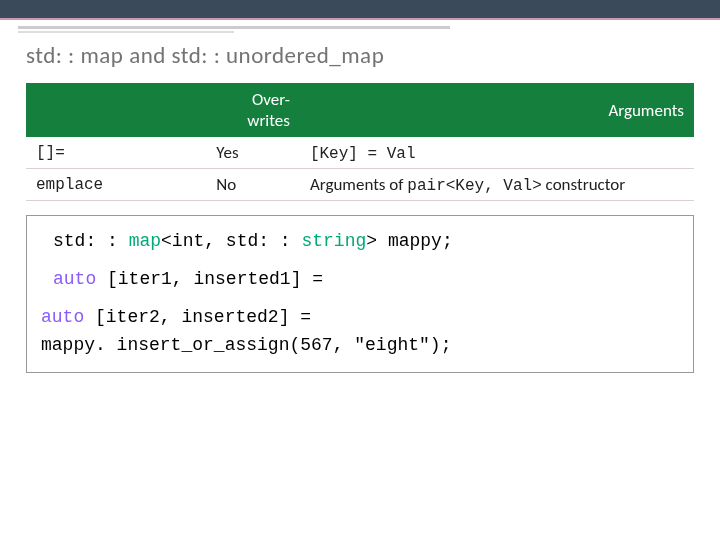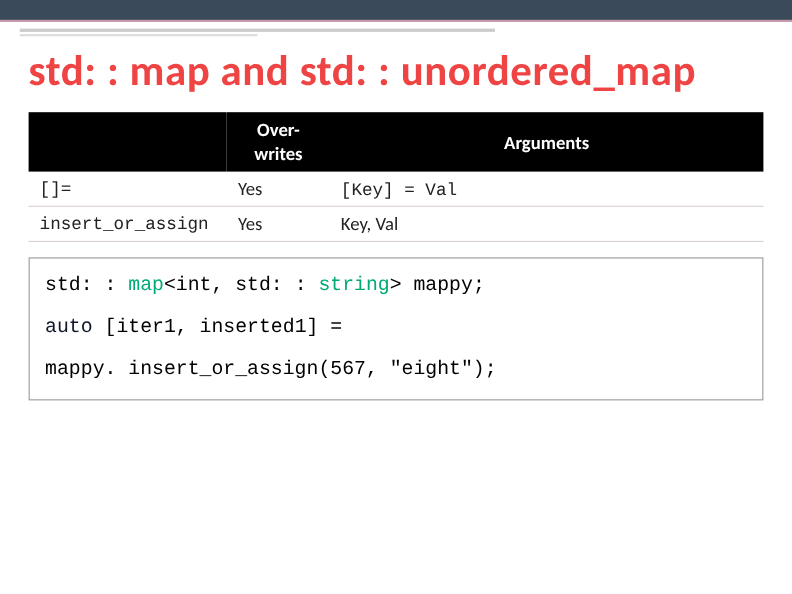--- a/index.html
+++ b/index.html
@@ -27,36 +27,36 @@
     width: 30%;
     height: 2px;
     background: #ddd;
     margin-left: 18px;
     margin-top: 2px;
   }
   .slide {
     padding: 8px 26px 0 26px;
   }
   h1.title {
-    font-size: 39px;
-    font-weight: 700;
-    color: #ef4444;
+    font-size: 23px;
+    font-weight: 400;
+    color: #737373;
     margin-bottom: 14px;
     letter-spacing: 0.5px;
   }
   table.comp {
     width: 100%;
     border-collapse: collapse;
     font-size: 17px;
   }
   table.comp th {
-    background: #000000;
+    background: #15803d;
     color: #fff;
-    text-align: center;
-    font-weight: 700;
+    text-align: right;
+    font-weight: 400;
     padding: 6px 10px;
   }
   table.comp th.empty { width: 27%; }
   table.comp th.ow { width: 14%; }
   table.comp td {
     padding: 5px 10px;
     border-bottom: 1px solid #d9cfd6;
     color: #222;
   }
   .mono { font-family: Consolas, 'Courier New', monospace; font-size: 16px; }
@@ -64,22 +64,22 @@
     margin-top: 14px;
     border: 1px solid #999;
     padding: 12px 14px;
     font-family: Consolas, 'Courier New', monospace;
     font-size: 18px;
     line-height: 1.55;
     color: #000;
     background: #fff;
   }
   .cb-type { color: #0a7; } 
-  .cb-kw { color: #0f172a; }
-  .codebox .para { margin-bottom: 10px; }
+  .cb-kw { color: #8b5cf6; }
+  .codebox .para { margin-bottom: 10px; margin-left: 12px; }
 </style>
 </head>
 <body>
 
 <div class="topbar"></div>
 <div class="thinline"></div>
 <div class="thinline2"></div>
 
 <div class="slide">
 
@@ -93,30 +93,31 @@
         <th>Arguments</th>
       </tr>
     </thead>
     <tbody>
       <tr>
         <td class="mono">[]=</td>
         <td>Yes</td>
         <td><span></span><span class="mono">[Key] = Val</span><span></span></td>
       </tr>
       <tr>
-        <td class="mono">insert_or_assign</td>
-        <td>Yes</td>
-        <td><span>Key, Val</span><span class="mono"></span><span></span></td>
+        <td class="mono">emplace</td>
+        <td>No</td>
+        <td><span>Arguments of </span><span class="mono">pair&lt;Key, Val&gt;</span><span> constructor</span></td>
       </tr>
     </tbody>
   </table>
 
   <div class="codebox">
     <div class="para"><span>std: : </span><span class="cb-type">map</span><span>&lt;int, std: : </span><span class="cb-type">string</span><span>&gt; mappy;</span></div>
     <div class="para">
       <div><span class="cb-kw">auto</span><span> [iter1, inserted1] =</span></div>
     </div>
     <div>
+      <div><span class="cb-kw">auto</span><span> [iter2, inserted2] =</span></div>
       <div>   mappy. insert_or_assign(567, "eight");</div>
     </div>
   </div>
 
 </div>
 
 </body></html>

